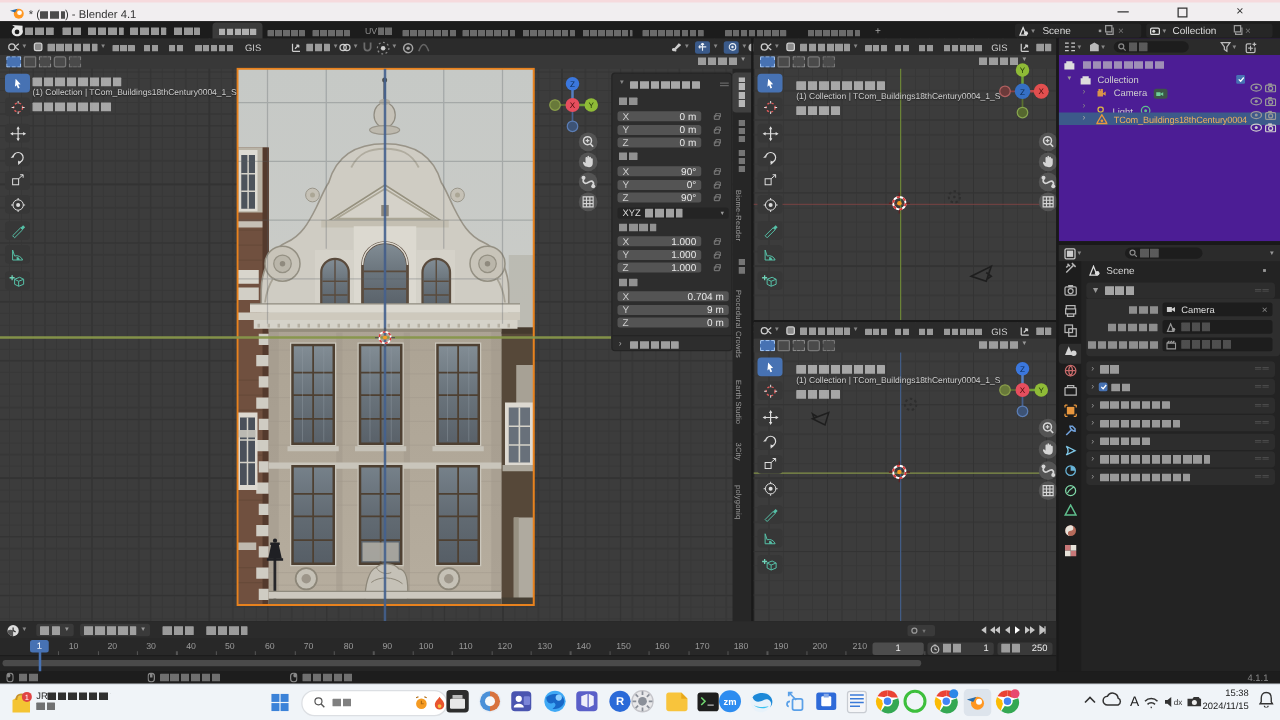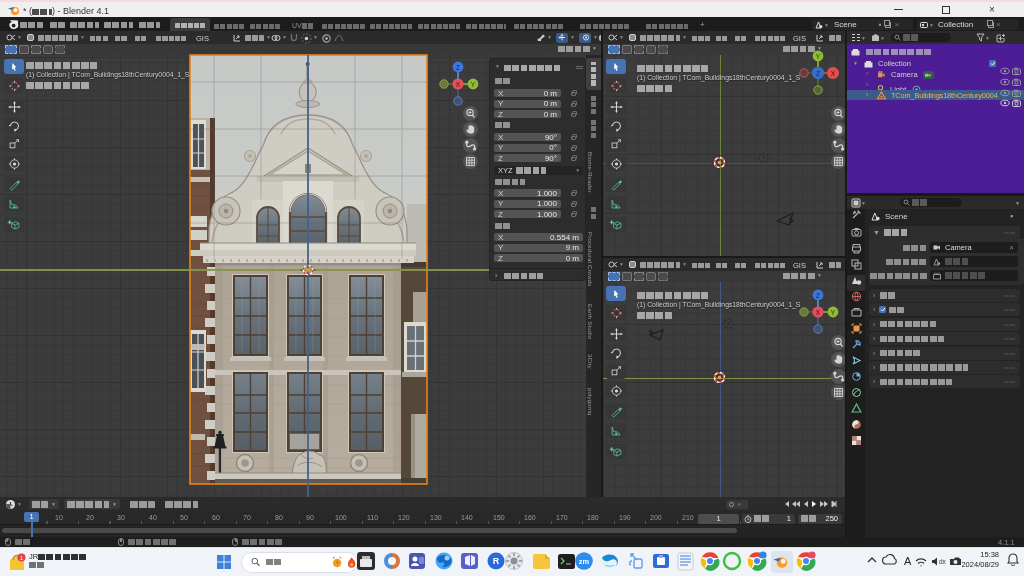--- a/index.html
+++ b/index.html
@@ -488,21 +488,21 @@
     </div>
     <div class="lock" style="left:81px;top:143.5px"></div>
  <div class="val" style="left:4px;top:151px;width:67px">
       <span style="margin-left:4px;color:#cfcfcf">Z</span>
       <span style="margin-left:auto;margin-right:4px">1.000</span>
     </div>
     <div class="lock" style="left:81px;top:154px"></div>
  <span class="j8 a" style="left:5px;top:164px;width:15px;color:#c0c0c0"></span>
  <div class="val" style="left:4px;top:174px;width:89px">
       <span style="margin-left:4px;color:#cfcfcf">X</span>
-      <span style="margin-left:auto;margin-right:4px">0.554 m</span>
+      <span style="margin-left:auto;margin-right:4px">0.704 m</span>
     </div>
  <div class="val" style="left:4px;top:184.5px;width:89px">
       <span style="margin-left:4px;color:#cfcfcf">Y</span>
       <span style="margin-left:auto;margin-right:4px">9 m</span>
     </div>
  <div class="val" style="left:4px;top:195px;width:89px">
       <span style="margin-left:4px;color:#cfcfcf">Z</span>
       <span style="margin-left:auto;margin-right:4px">0 m</span>
     </div>
  <div class="a" style="left:0;top:209px;width:97px;height:1px;background:#242424"></div>
@@ -1248,17 +1248,17 @@
  <path d="M2 9 L6 5 L10 9" fill="none" stroke="#333" stroke-width="1.3"></path>
  <path d="M20 11 A3.5 3.5 0 0 1 20 4 A4.5 4.5 0 0 1 28.5 5.5 A3 3 0 0 1 28.5 11 Z" fill="none" stroke="#333" stroke-width="1.2"></path>
  <text x="38" y="12" font-size="11" fill="#222" font-family="Liberation Sans">A</text>
  <path d="M50 8 A7 7 0 0 1 60 8 M52 10.5 A4.2 4.2 0 0 1 58 10.5 M54.5 13 A1.5 1.5 0 0 1 55.5 13" fill="none" stroke="#333" stroke-width="1.2"></path>
  <path d="M66 7 H68 L71 4.5 V12.5 L68 10 H66 Z" fill="#333"></path>
     <text x="73" y="11" font-size="6.5" fill="#333" font-family="Liberation Sans">dx</text>
  <path d="M84 6 L88 6 L89 4.5 L93 4.5 L94 6 L95 6 L95 12 L84 12 Z" fill="#333"></path>
     <circle cx="89.5" cy="9" r="2" fill="#eee"></circle>
 </svg>
 <div class="a" style="left:942px;top:550px;width:57px;color:#1a1a1a;font-size:7.5px;text-align:right">15:38</div>
-<div class="a" style="left:942px;top:560px;width:57px;color:#1a1a1a;font-size:7.5px;text-align:right">2024/08/29</div>
+<div class="a" style="left:942px;top:560px;width:57px;color:#1a1a1a;font-size:7.5px;text-align:right">2024/11/15</div>
 <svg class="a" style="left:1007px;top:553px" width="12" height="13" viewBox="0 0 12 13">
     <path d="M6 1 C8.8 1 10 3 10 5.5 V8.5 L11 10 H1 L2 8.5 V5.5 C2 3 3.2 1 6 1 Z" fill="none" stroke="#333" stroke-width="1.1"></path>
     <path d="M4.5 11.5 A1.5 1.5 0 0 0 7.5 11.5" stroke="#333" fill="none"></path>
   </svg>
 
 </body></html>

